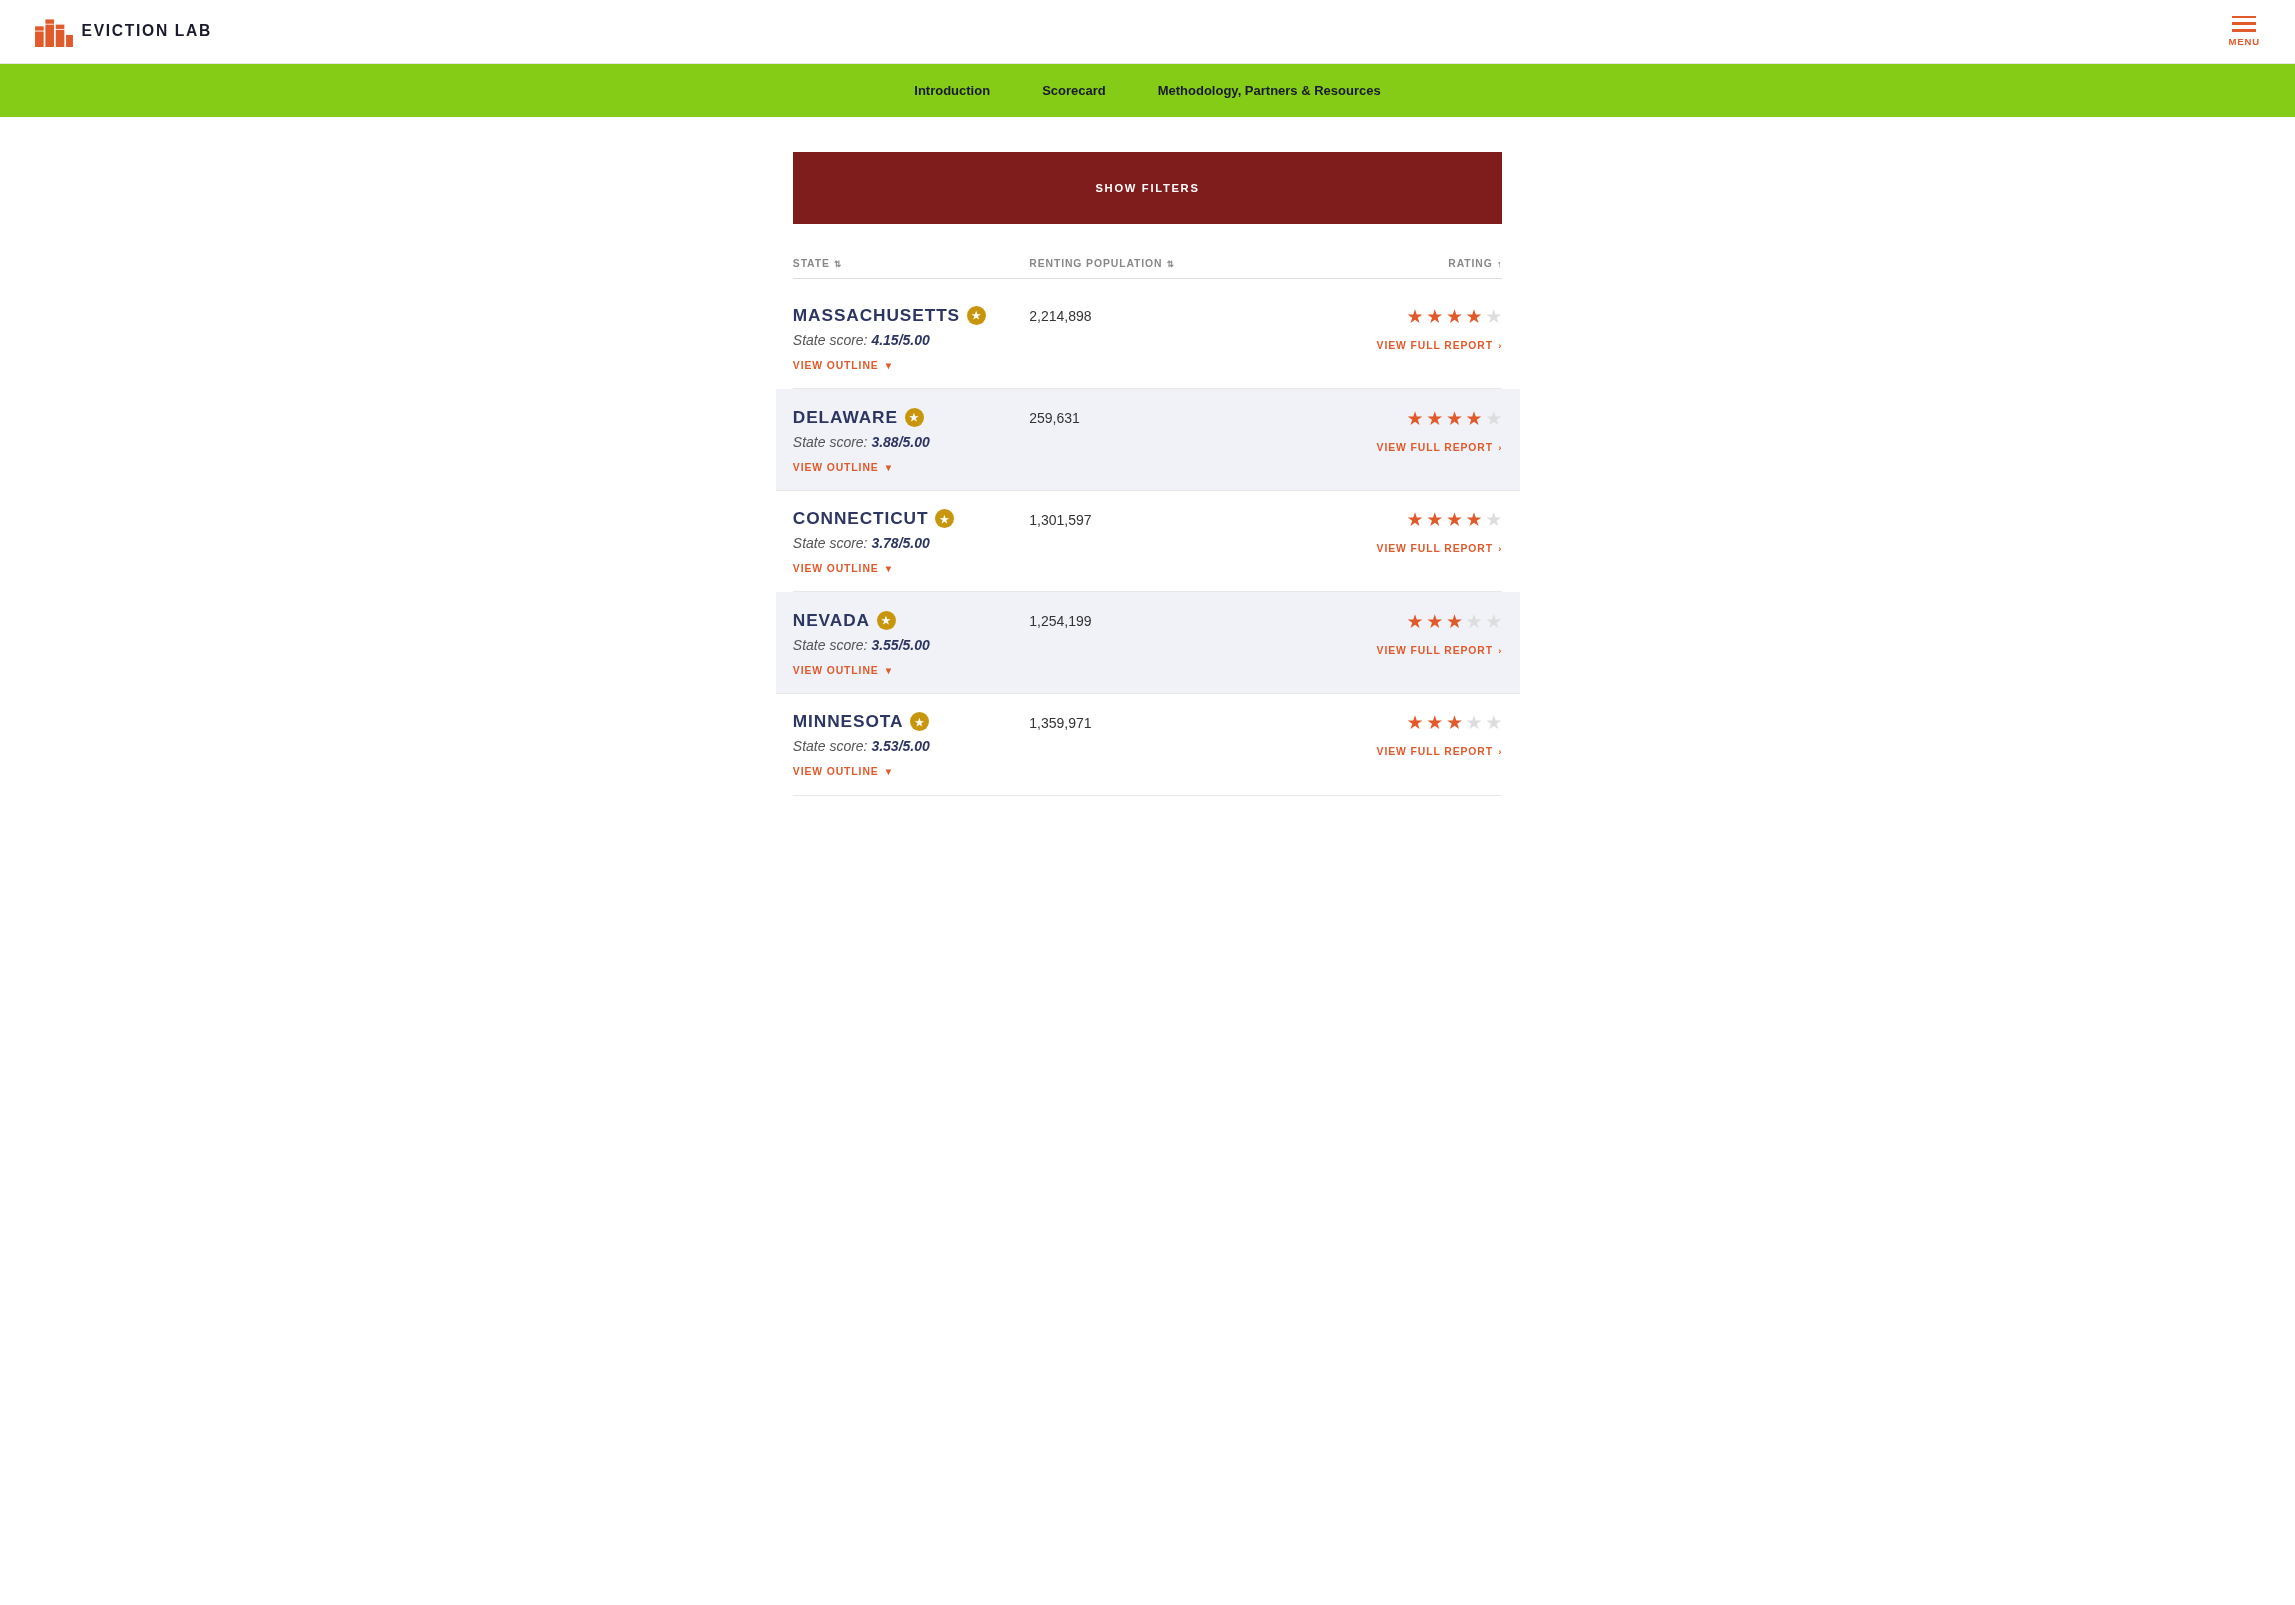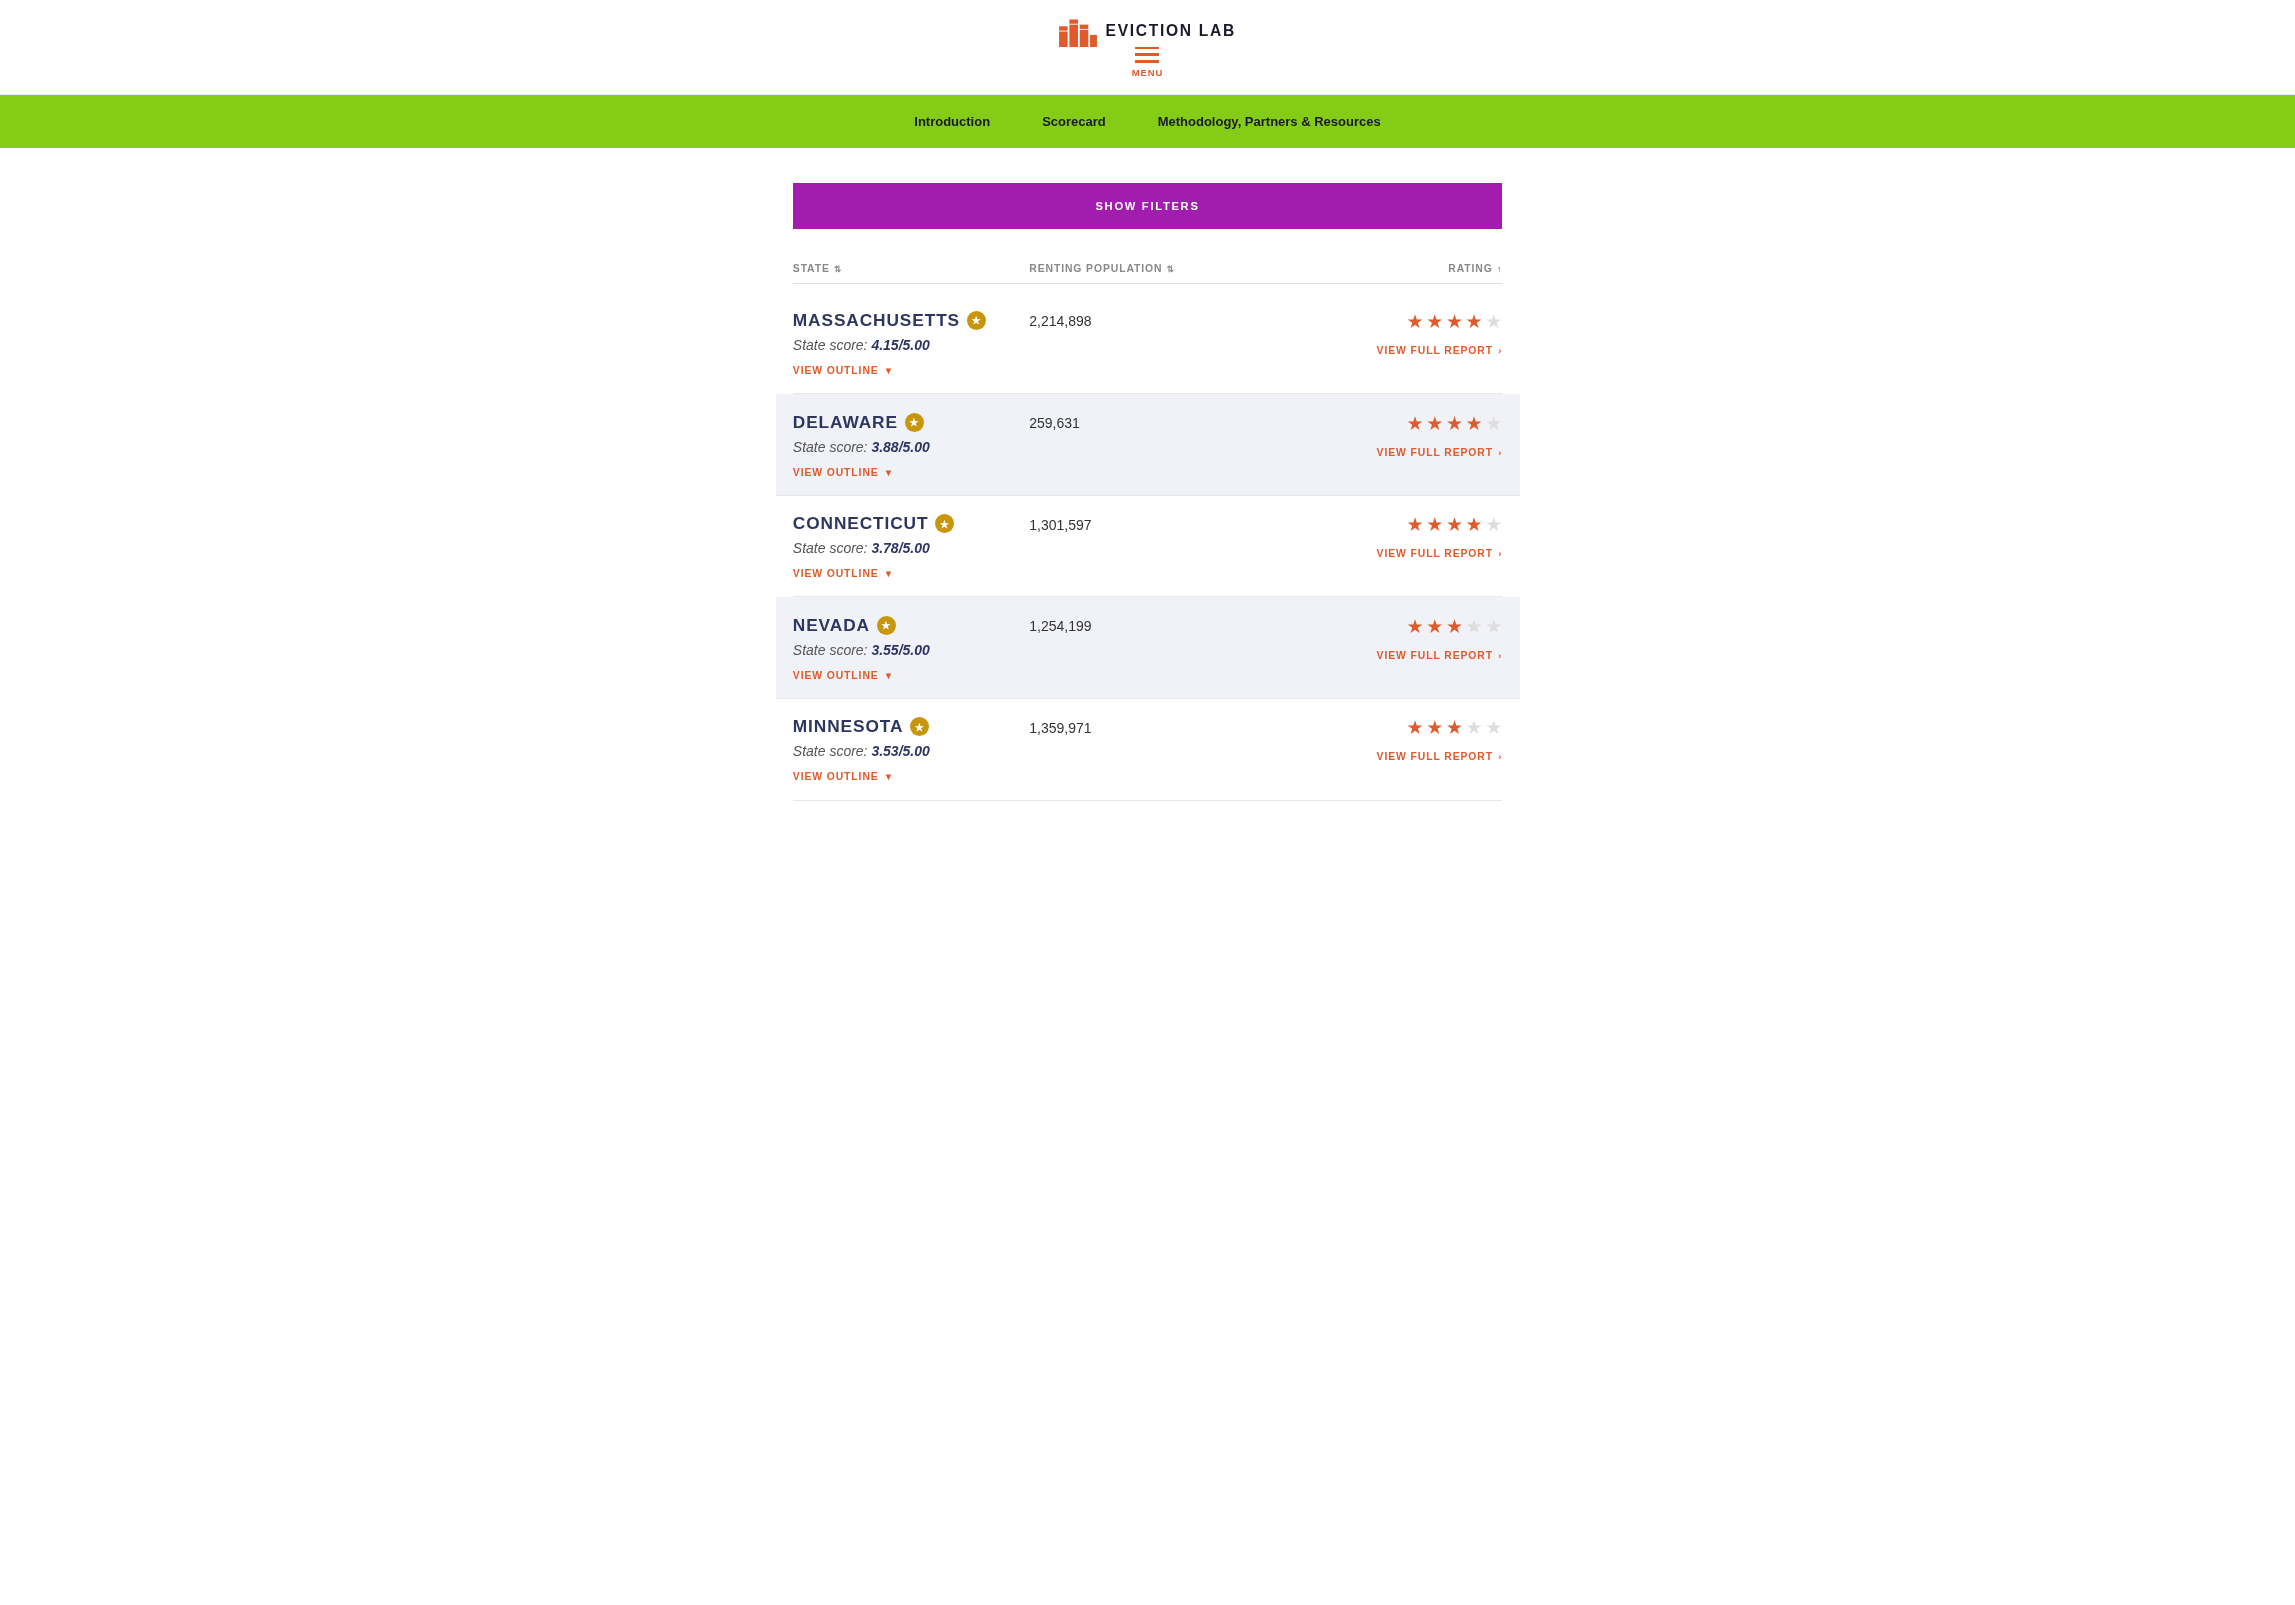--- a/index.html
+++ b/index.html
@@ -6,21 +6,20 @@
     body { font-family: 'Arial', sans-serif; background: #fff; color: #333; }
 
     
     .header {
       display: flex;
       align-items: center;
       justify-content: space-between;
       padding: 15.6px 35px;
       border-bottom: 0.9px solid #e8e8e8;
       background: #fff;
-      flex-direction: column;
     }
     .logo-area {
       display: flex;
       align-items: center;
       gap: 8.6px;
     }
     .logo-icon {
       width: 38px;
       height: 31px;
     }
@@ -70,24 +69,24 @@
     
     .main {
       max-width: 744px;
       margin: 35px auto;
       padding: 0 17.3px;
     }
 
     
     .show-filters-btn {
       width: 100%;
-      background: #a21caf;
+      background: #7f1d1d;
       color: #fff;
       border: none;
-      padding: 17px;
+      padding: 30px;
       font-size: 11.2px;
       font-weight: 700;
       letter-spacing: 1.7px;
       cursor: pointer;
       text-transform: uppercase;
       margin-bottom: 26px;
     }
 
     
     .table-header {

